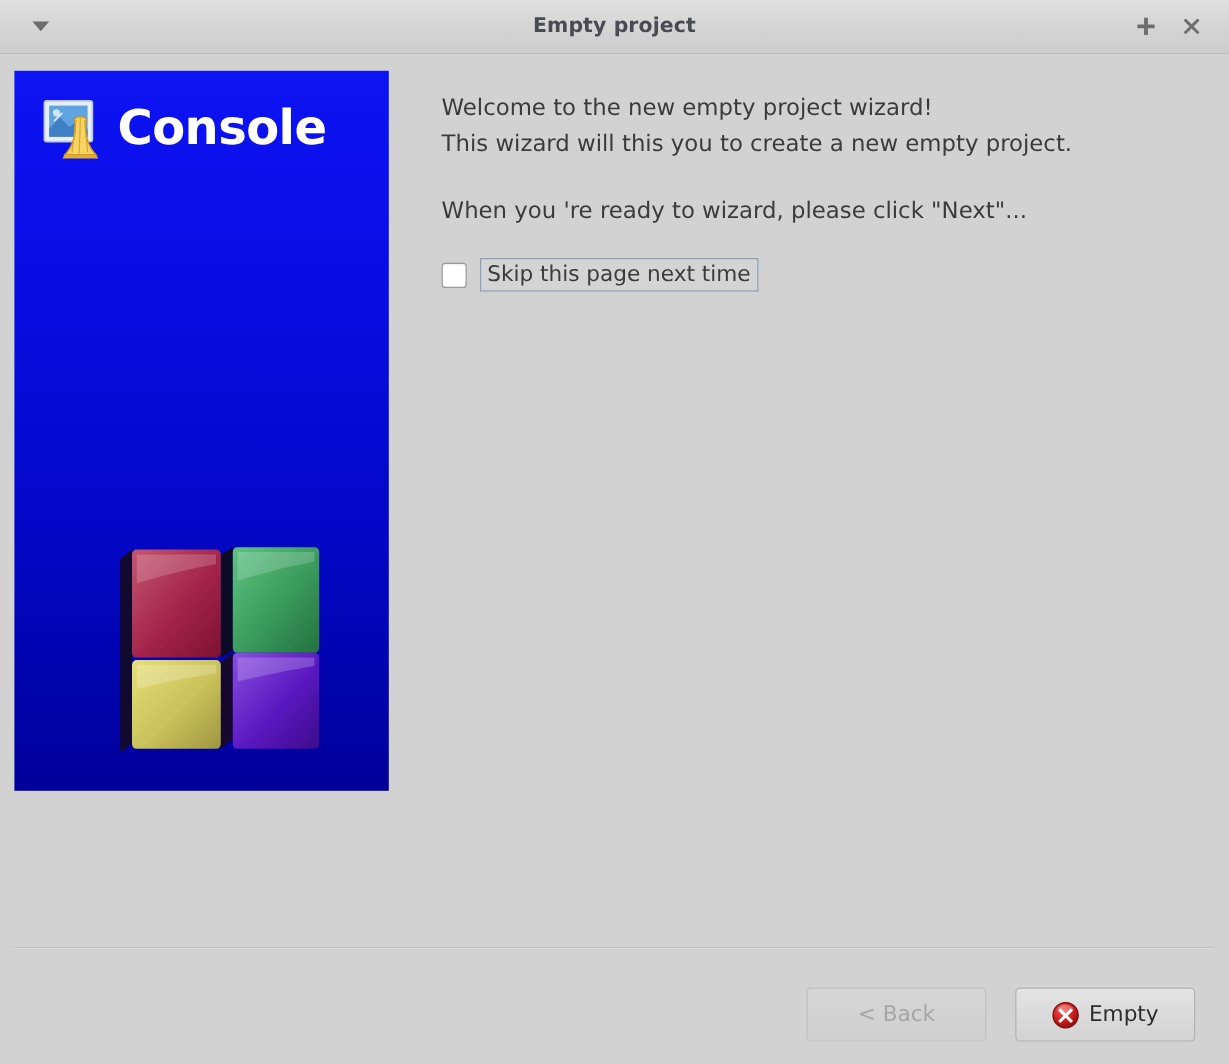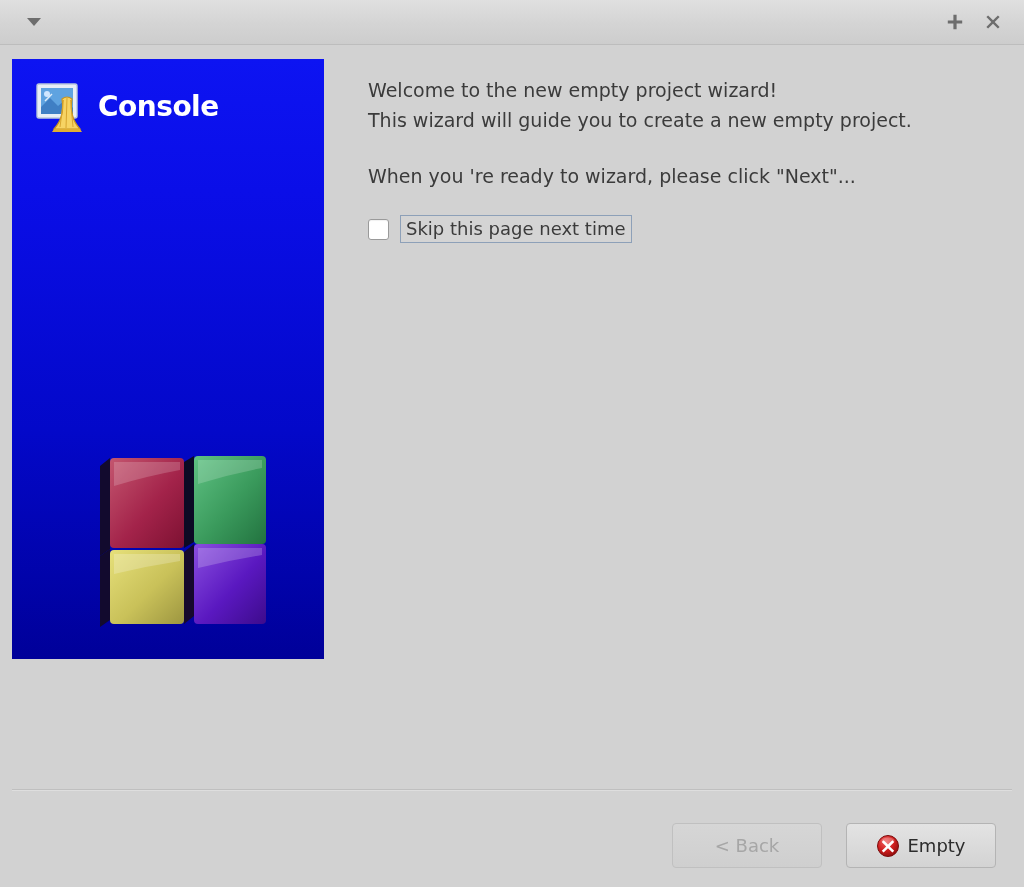--- a/index.html
+++ b/index.html
@@ -100,21 +100,21 @@
     gap: 10px;
   }
   .console-icon {
     width: 56px;
     height: 56px;
     position: relative;
     flex: 0 0 56px;
   }
   .console-text {
     font-family: "DejaVu Sans", "Liberation Sans", sans-serif;
-    font-size: 28px;
+    font-size: 40px;
     font-weight: bold;
     color: #ffffff;
     line-height: 1;
     letter-spacing: -0.5px;
   }
   .cubes {
     position: absolute;
     left: 68px;
     top: 385px;
     width: 200px;
@@ -219,20 +219,21 @@
 </head>
 <body>
 
 <div class="window">
 
   <div class="titlebar">
     <div class="titlebar-left">
       <div class="menu-triangle"></div>
     </div>
 
+    <div class="titlebar-title">Empty project</div>
 
     <div class="titlebar-right">
       <div class="tb-btn">
         <svg width="22" height="22" viewBox="0 0 22 22" aria-hidden="true">
           <path d="M9.4 3.8h3.2v5.6h5.6v3.2h-5.6v5.6H9.4v-5.6H3.8V9.4h5.6z" fill="#6d6d6d"></path>
         </svg>
       </div>
       <div class="tb-btn">
         <svg width="22" height="22" viewBox="0 0 22 22" aria-hidden="true">
           <path d="M4.4 6.1L6.1 4.4 11 9.3l4.9-4.9 1.7 1.7L12.7 11l4.9 4.9-1.7 1.7L11 12.7l-4.9 4.9-1.7-1.7L9.3 11z" fill="#6d6d6d"></path>
@@ -308,21 +309,21 @@
           <path d="M34 110 h66 v7 q-33 5 -66 13 z" fill="#ffffff" opacity=".22"></path>
 
           <rect x="114" y="100" width="72" height="80" rx="4" fill="url(#gPurple)"></rect>
           <path d="M118 104 h64 v7 q-32 5 -64 13 z" fill="#ffffff" opacity=".20"></path>
         </svg>
       </div>
     </div>
 
     <div class="pane">
       <div class="pane-line">Welcome to the new empty project wizard!</div>
-      <div class="pane-line">This wizard will guide you to create a new empty project.</div>
+      <div class="pane-line">This wizard will this you to create a new empty project.</div>
       <div class="pane-gap"></div>
       <div class="pane-line">When you 're ready to wizard, please click "Next"...</div>
 
       <div class="checkrow">
         <div class="checkbox"></div>
         <div class="checklabel">Skip this page next time</div>
       </div>
     </div>
 
     <div class="separator"></div>

